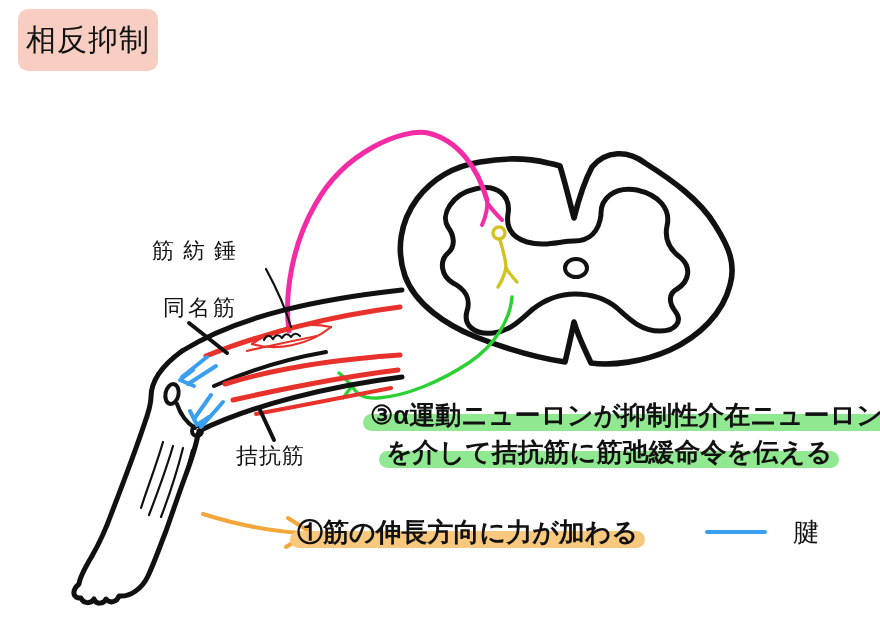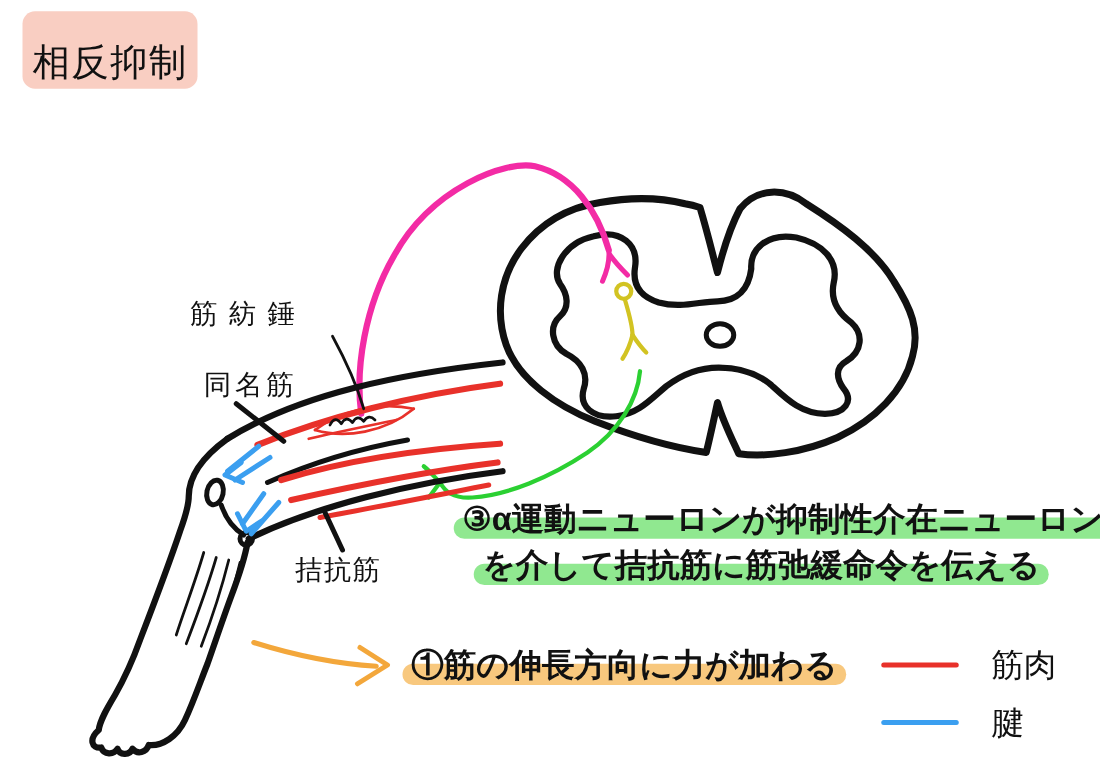--- a/index.html
+++ b/index.html
@@ -20,29 +20,29 @@
   .whitefill{fill:#fff;}
   .w2{stroke-width:2.2px;}
   .w3{stroke-width:3.4px;}
   .w4{stroke-width:4px;}
   .w5{stroke-width:5px;}
   .w6{stroke-width:5.6px;}
 
   .badge{
     position:absolute;left:18px;top:9px;width:140px;height:62px;
     background:var(--badge-bg);border-radius:10px;
-    display:flex;align-items:flex-end;justify-content:center;
+    display:flex;align-items:center;justify-content:center;
     font-size:30px;letter-spacing:1px;
   }
   .step{position:absolute;font-weight:bold;font-size:26px;white-space:nowrap;}
   .step2{left:164px;top:94px;}
   .step3{left:369px;top:397px;line-height:37px;}
   .step3 .line{display:block;}
   .step3 .line + .line{margin-left:16px;}
-  .step1{left:328px;top:515px;}
+  .step1{left:296px;top:515px;}
 
   .hl{position:relative;z-index:0;padding:0 1px;}
   .hl::before{
     content:"";position:absolute;left:-6px;right:-6px;bottom:-1px;height:17px;
     border-radius:9px;z-index:-1;
   }
   .hl-pink::before{background:var(--hl-pink);}
   .hl-green::before{background:var(--hl-green);}
   .hl-orange::before{background:var(--hl-orange);}
 
@@ -150,22 +150,18 @@
   <div class="step step1">
     <span class="hl hl-orange">①筋の伸長方向に力が加わる</span>
   </div>
 
   <div class="lbl lbl-spindle">筋紡錘</div>
   <div class="lbl lbl-agonist">同名筋</div>
   <div class="lbl lbl-antagonist">拮抗筋</div>
 
   <div class="legend">
     <div class="legend-row">
-      <span class="legend-swatch muscle"></span>
-      <span class="legend-label">筋肉</span>
-    </div>
-    <div class="legend-row">
       <span class="legend-swatch tendon"></span>
       <span class="legend-label">腱</span>
     </div>
   </div>
 
 </div>
 
 </body></html>

